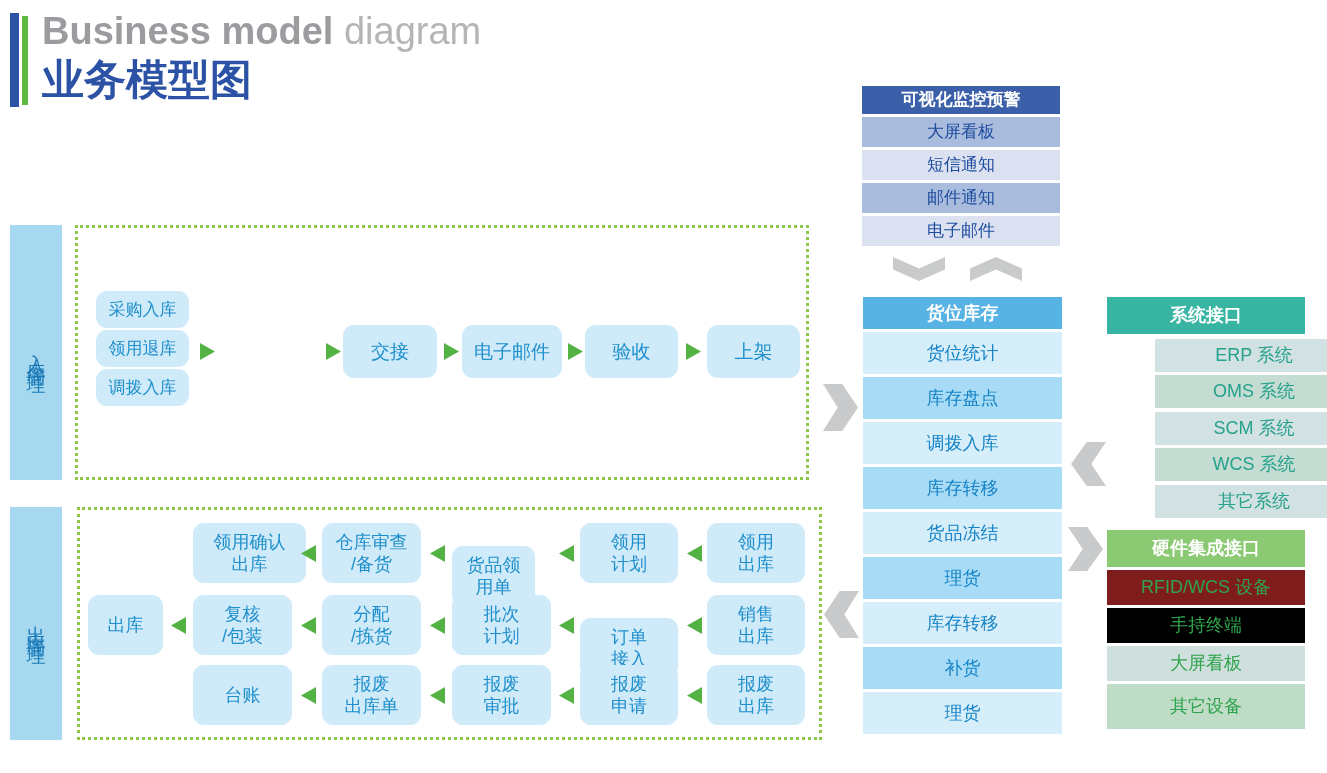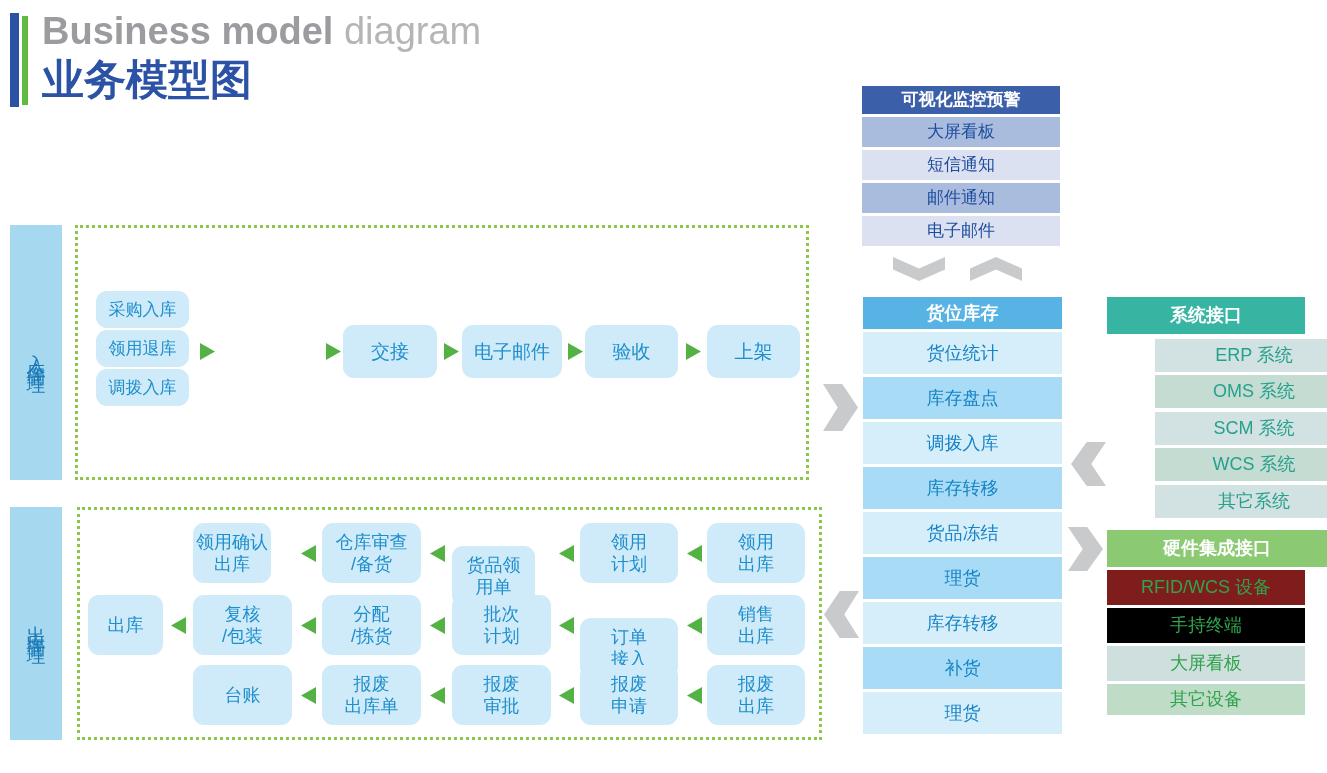--- a/index.html
+++ b/index.html
@@ -76,21 +76,21 @@
   <div class="tri r" style="left:444px;top:343px"></div>
   <div class="cell bbox" style="left:462px;top:325px;width:100px;height:53px;font-size:19px">电子邮件</div>
   <div class="tri r" style="left:568px;top:343px"></div>
   <div class="cell bbox" style="left:585px;top:325px;width:93px;height:53px;font-size:19px">验收</div>
   <div class="tri r" style="left:686px;top:343px"></div>
   <div class="cell bbox" style="left:707px;top:325px;width:93px;height:53px;font-size:19px">上架</div>
 
   <div class="vlabel" style="left:10px;top:507px;width:52px;height:233px">出库管理</div>
   <div class="dashed" style="left:77px;top:507px;width:745px;height:233px"></div>
 
-  <div class="cell bbox" style="left:193px;top:523px;width:78px;height:60px;font-size:18px">领用确认
+  <div class="cell bbox" style="left:193px;top:523px;width:113px;height:60px;font-size:18px">领用确认
 出库</div>
   <div class="tri l" style="left:301px;top:545px"></div>
   <div class="cell bbox" style="left:322px;top:523px;width:99px;height:60px;font-size:18px">仓库审查
 /备货</div>
   <div class="tri l" style="left:430px;top:545px"></div>
   <div class="cell bbox" style="left:452px;top:546px;width:83px;height:60px;font-size:18px">货品领
 用单</div>
   <div class="tri l" style="left:559px;top:545px"></div>
   <div class="cell bbox" style="left:580px;top:523px;width:98px;height:60px;font-size:18px">领用
 计划</div>
@@ -153,19 +153,19 @@
   <div class="cell irow i-dark" style="left:863px;top:647px;width:199px;height:42px">补货</div>
   <div class="cell irow i-light" style="left:863px;top:692px;width:199px;height:42px">理货</div>
 
   <div class="cell hdr" style="left:1107px;top:297px;width:198px;height:37px;background:#38b5a2;font-size:18px">系统接口</div>
   <div class="cell srow s-a" style="left:1107px;top:339px;width:198px;height:33px">ERP 系统</div>
   <div class="cell srow s-b" style="left:1107px;top:375px;width:198px;height:33px">OMS 系统</div>
   <div class="cell srow s-a" style="left:1107px;top:412px;width:198px;height:33px">SCM 系统</div>
   <div class="cell srow s-b" style="left:1107px;top:448px;width:198px;height:33px">WCS 系统</div>
   <div class="cell srow s-a" style="left:1107px;top:485px;width:198px;height:33px">其它系统</div>
 
-  <div class="cell hdr" style="left:1107px;top:530px;width:220px;height:37px;background:#8bc973;font-size:18px">硬件集成接口</div>
+  <div class="cell hdr" style="left:1107px;top:530px;width:198px;height:37px;background:#8bc973;font-size:18px">硬件集成接口</div>
   <div class="cell hrow h-0" style="left:1107px;top:570px;width:198px;height:35px">RFID/WCS 设备</div>
   <div class="cell hrow h-1" style="left:1107px;top:608px;width:198px;height:35px">手持终端</div>
   <div class="cell hrow h-2" style="left:1107px;top:646px;width:198px;height:35px">大屏看板</div>
-  <div class="cell hrow h-3" style="left:1107px;top:684px;width:198px;height:31px">其它设备</div>
+  <div class="cell hrow h-3" style="left:1107px;top:684px;width:198px;height:45px">其它设备</div>
 
 </div>
 
 </body></html>

